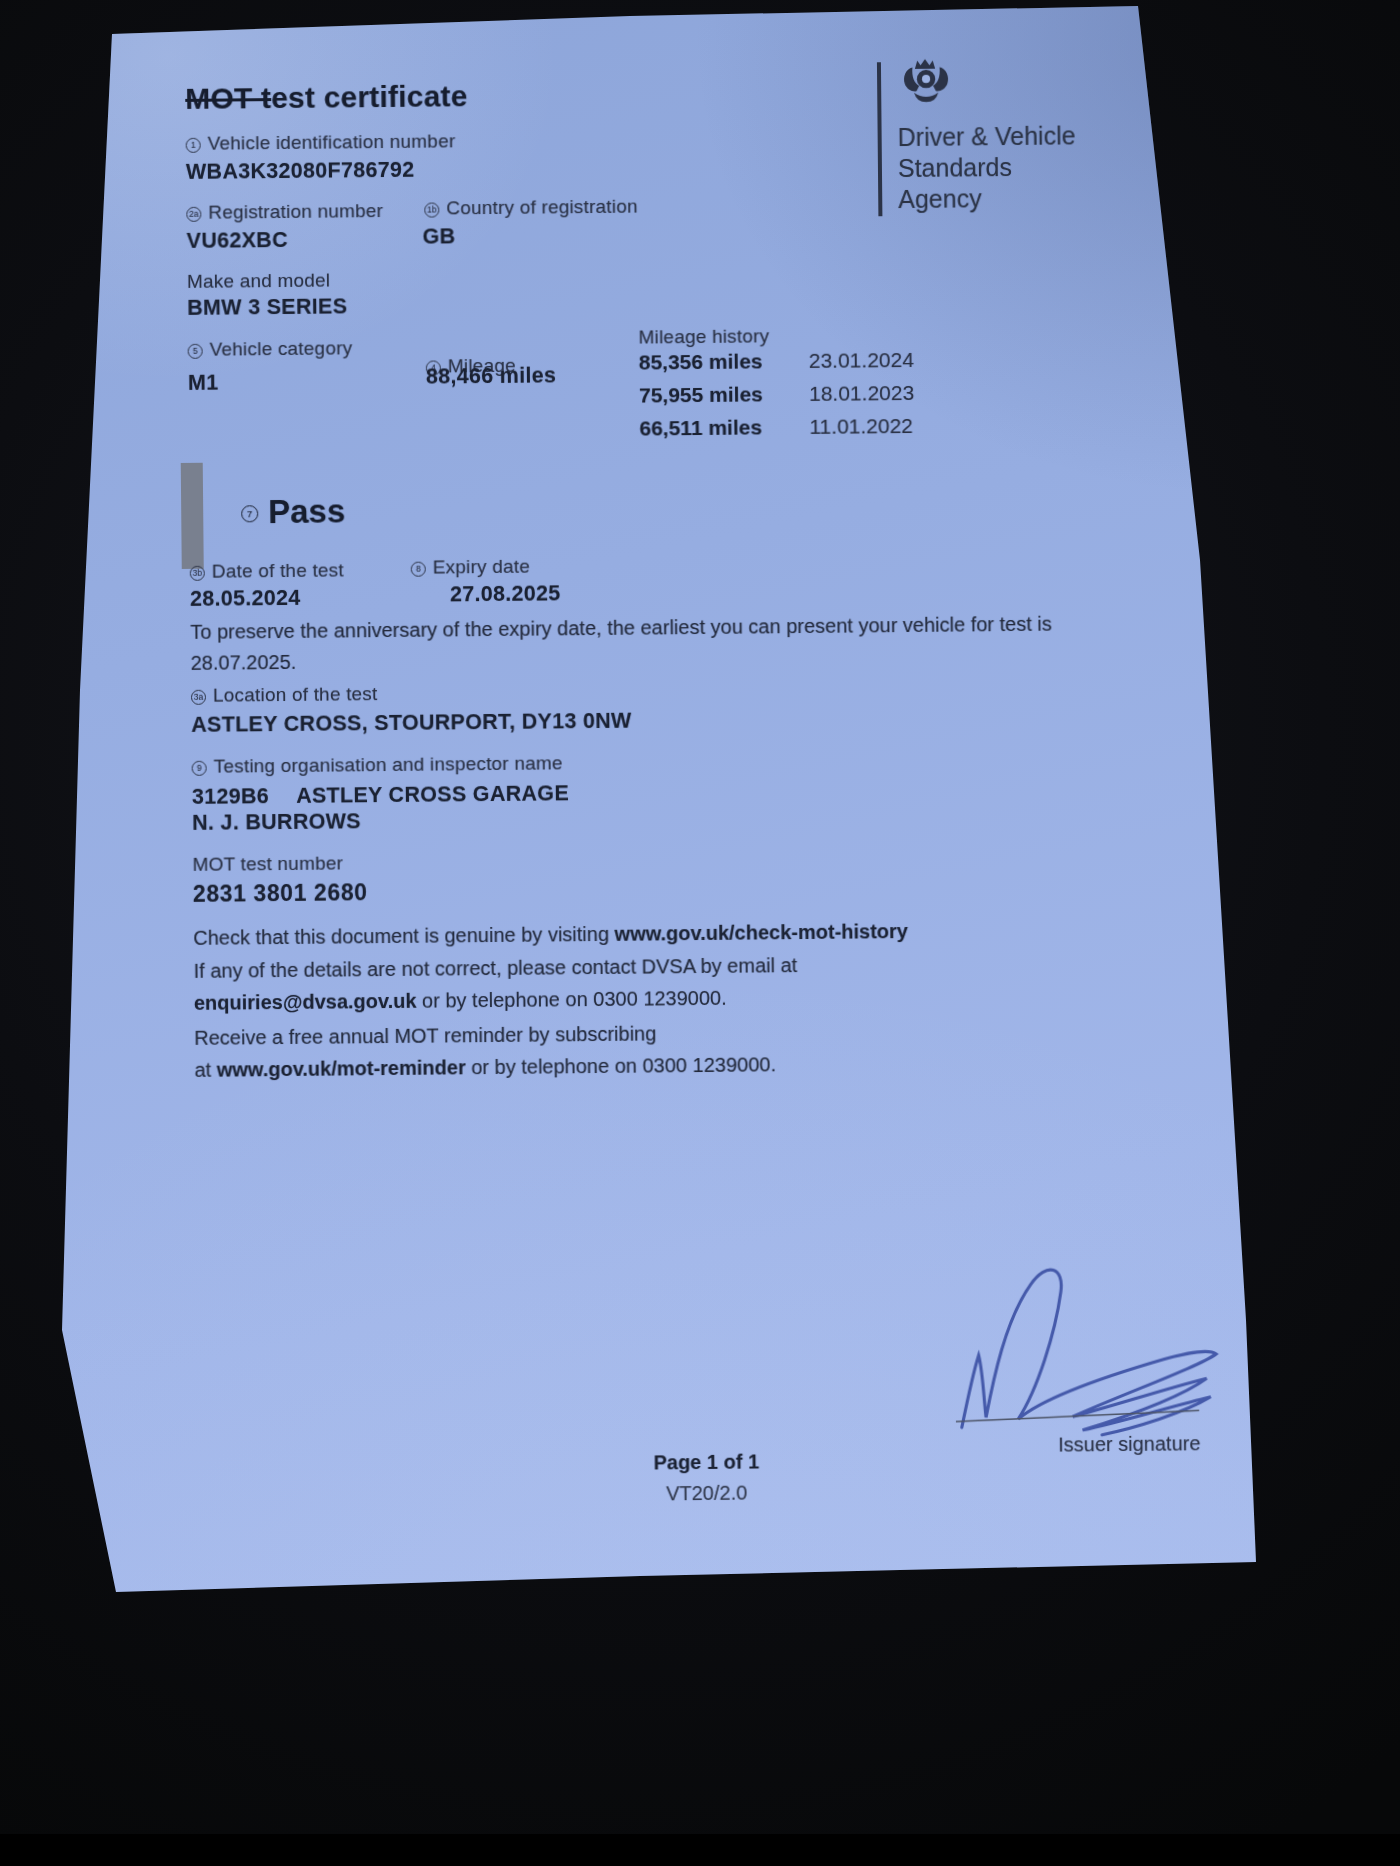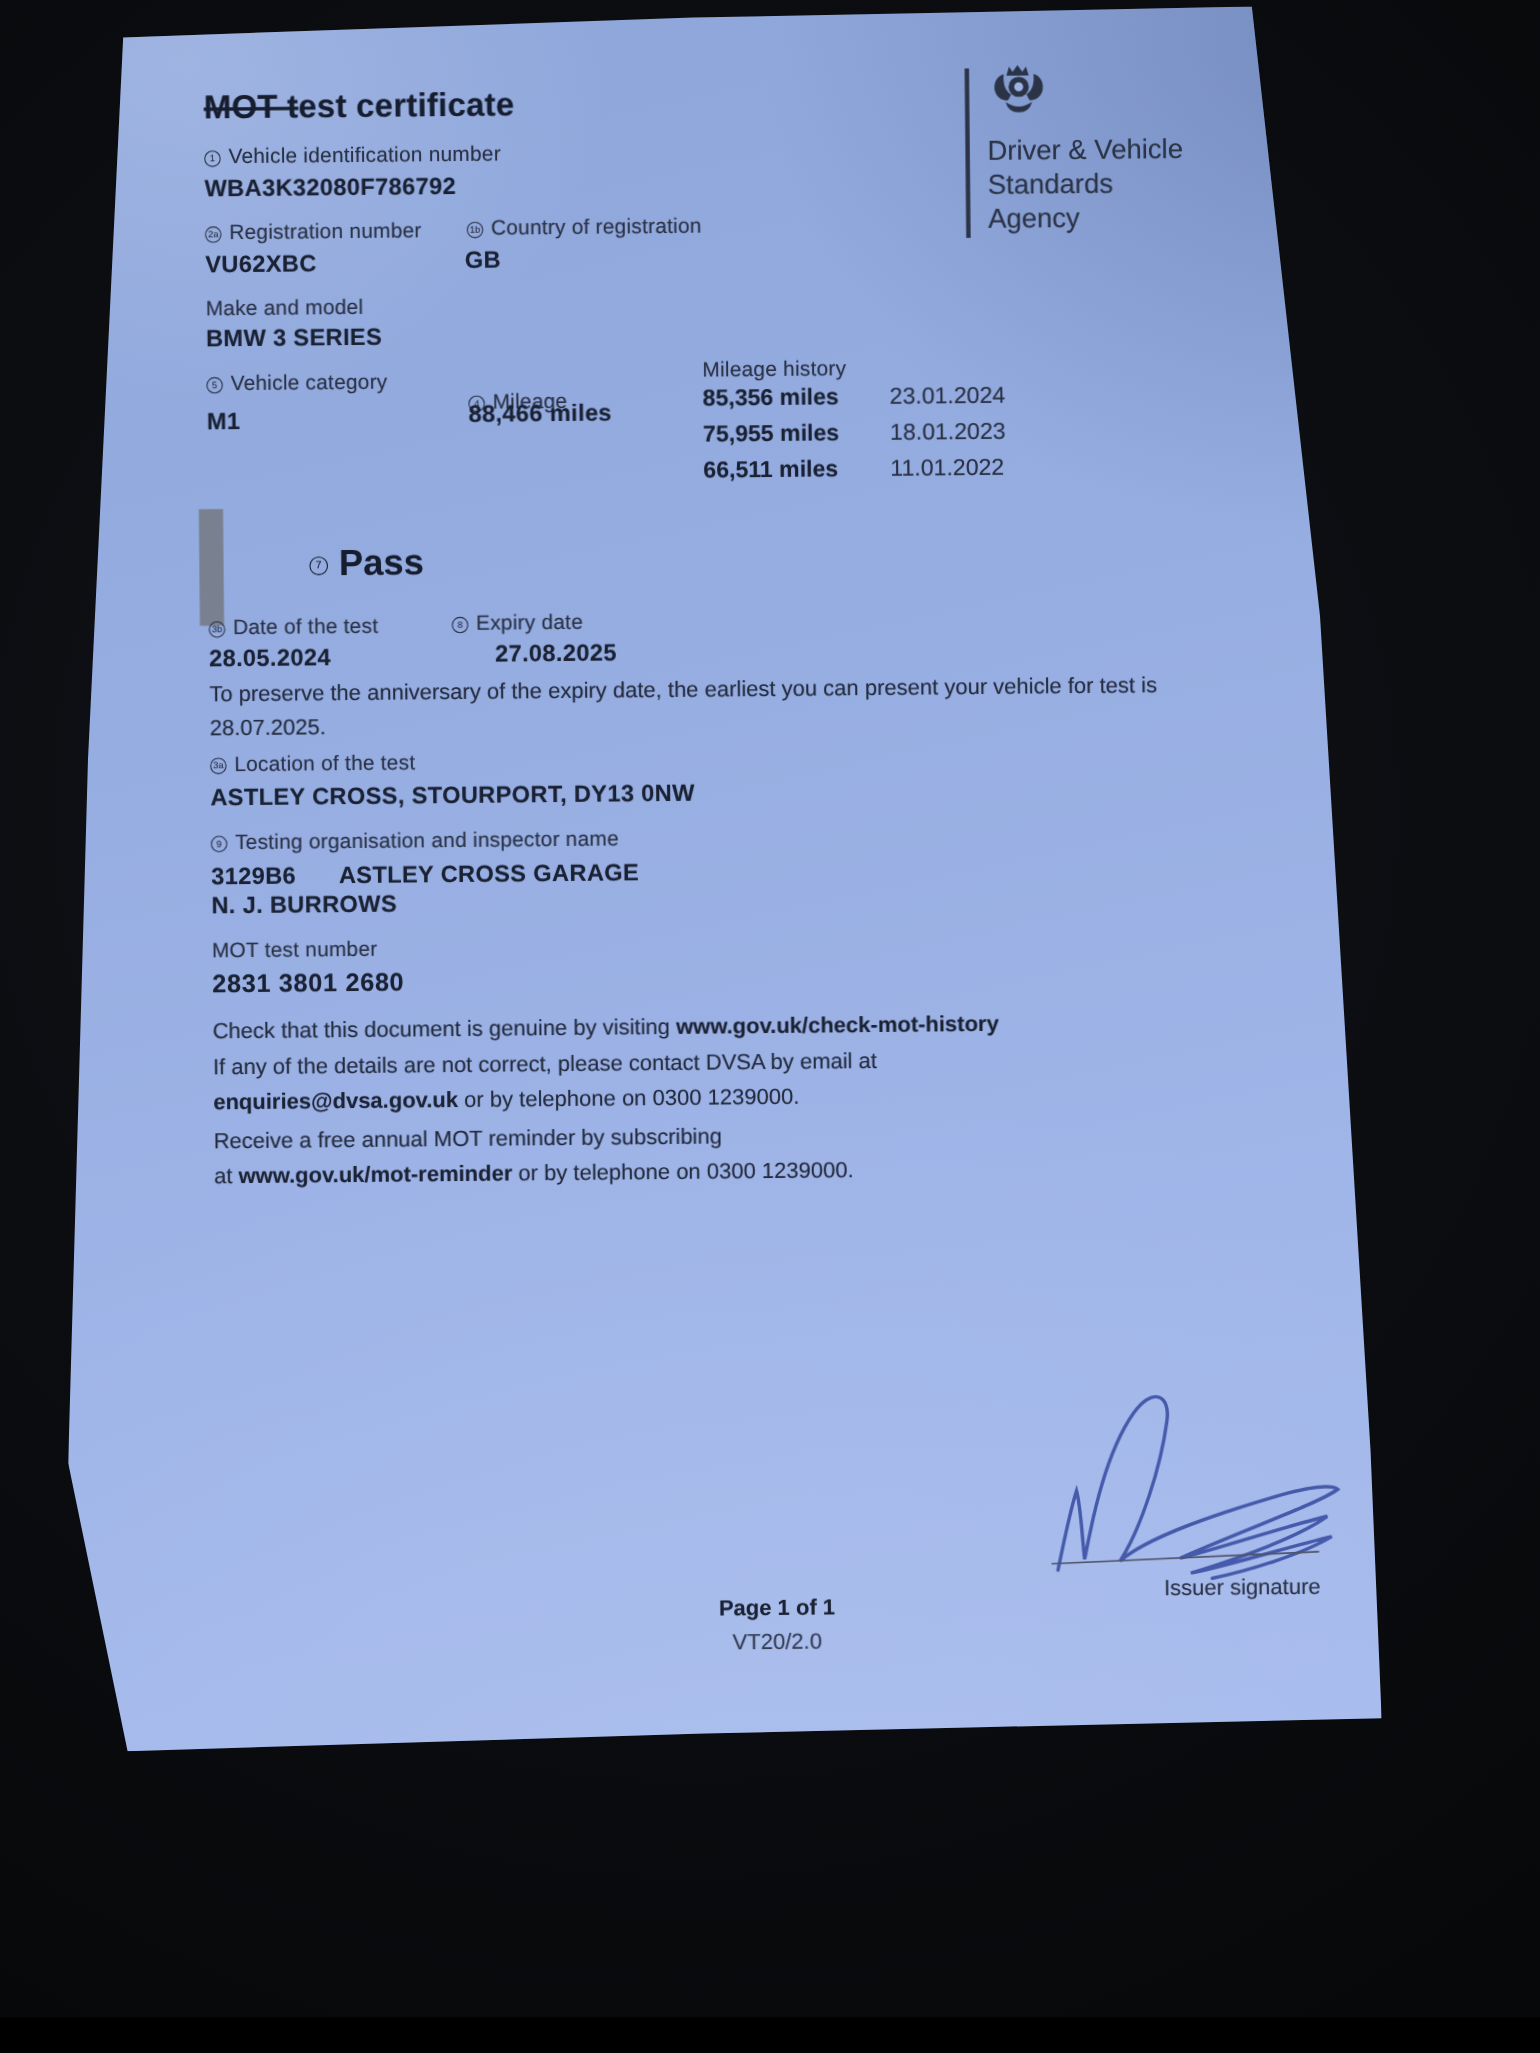--- a/index.html
+++ b/index.html
@@ -58,34 +58,34 @@
   .f-mileage-label{left:430px;top:331px;margin-top:22px;}
   .f-mh-label{left:643px;top:326px;}
   .f-cat-value{left:192px;top:366px;}
   .f-mileage-value{left:430px;top:362px;}
   .mh-row{left:643px;width:420px;}
   .mh-row .miles{display:inline-block;width:162px;font-size:21px;font-weight:700;color:#1a2132;}
   .mh-row .date{display:inline-block;margin-left:8px;font-size:21px;color:#2a3144;}
   .mh-r0{top:349px;} .mh-r1{top:382px;} .mh-r2{top:415px;}
   
   .pass-bar{left:184px;top:458px;width:22px;height:106px;background:#79808f;}
-  .pass-line{left:244px;top:488px;font-size:33px;font-weight:700;color:#161d2e;margin-left:40px;}
+  .pass-line{left:244px;top:488px;font-size:33px;font-weight:700;color:#161d2e;}
   .pass-line .marker{min-width:17px;height:17px;font-size:9.5px;vertical-align:6px;margin-right:10px;font-weight:400;}
   
   .f-date-label{left:192px;top:556px;}
   .f-expiry-label{left:413px;top:554px;}
   .f-date-value{left:192px;top:582px;}
   .f-expiry-value{left:452px;top:580px;}
   .note1{left:192px;top:615px;width:960px;}
   .note2{left:192px;top:646px;}
   .f-loc-label{left:192px;top:680px;}
   .f-loc-value{left:192px;top:708px;}
   .f-org-label{left:192px;top:751px;}
   .org-line{left:192px;top:780px;}
-  .org-line .code{margin-right:39px;}
+  .org-line .code{margin-right:27px;}
   .inspector{left:192px;top:806px;}
   .f-mot-label{left:192px;top:849px;}
   .f-mot-value{left:192px;top:876px;font-size:23px;letter-spacing:0.6px;}
   
   .check-line{left:192px;top:921px;}
   .contact1{left:192px;top:954px;}
   .contact2{left:192px;top:986px;}
   .rem1{left:192px;top:1021px;}
   .rem2{left:192px;top:1053px;}
   

